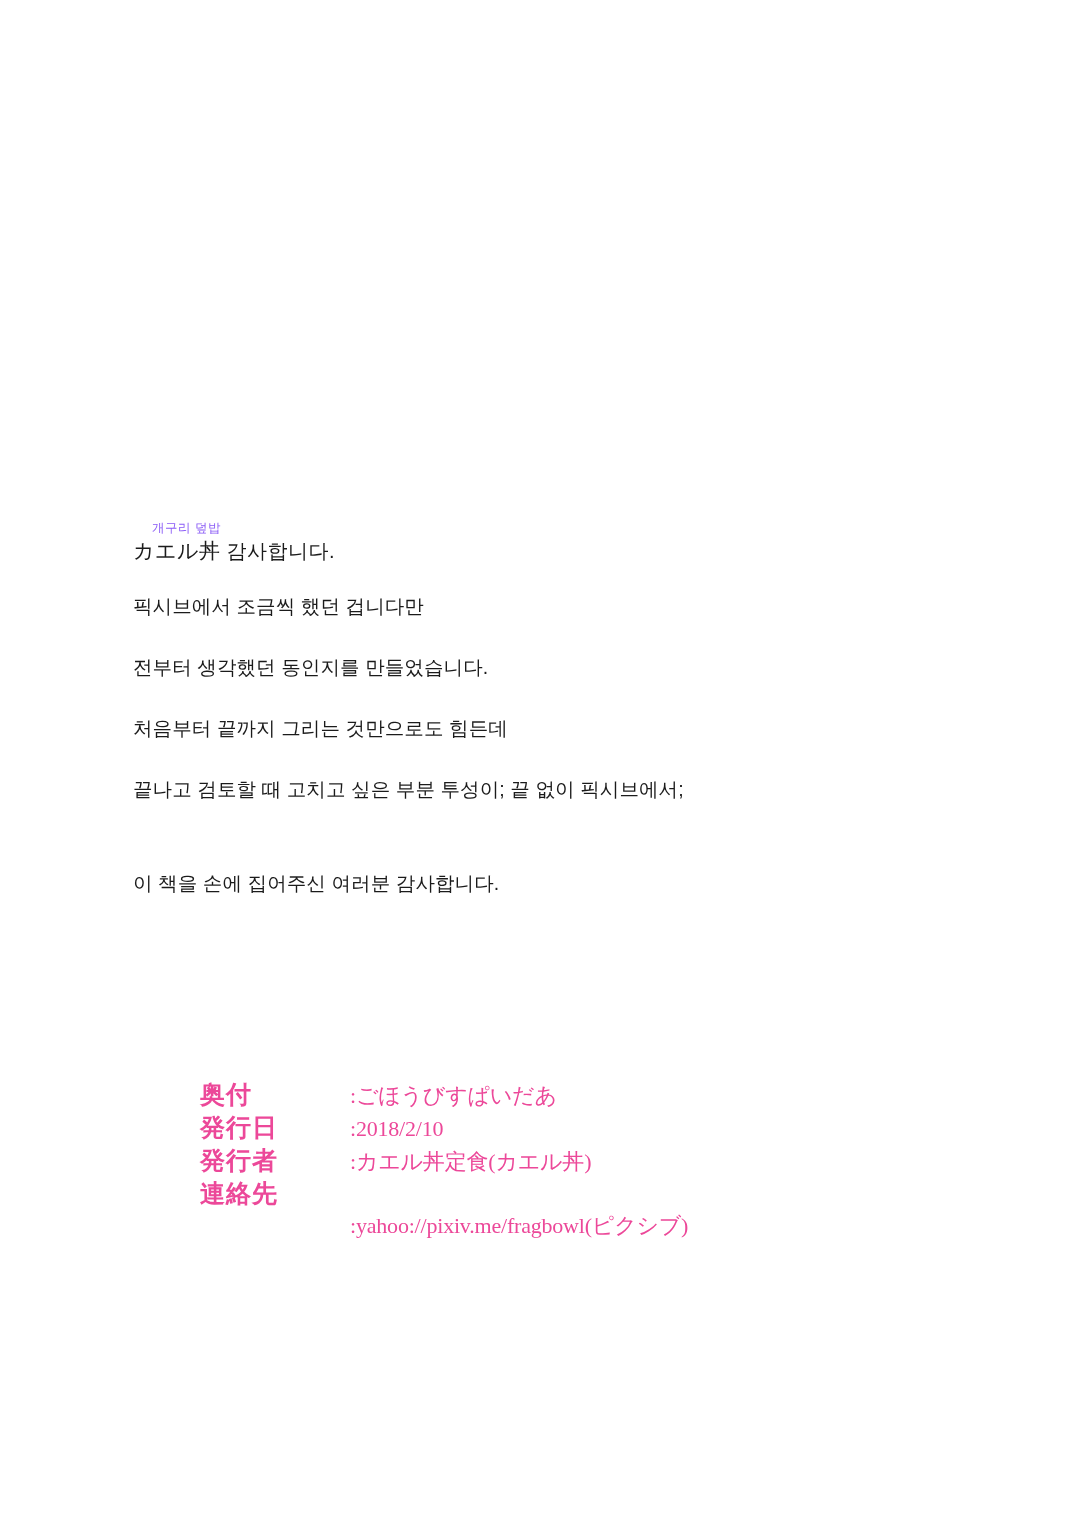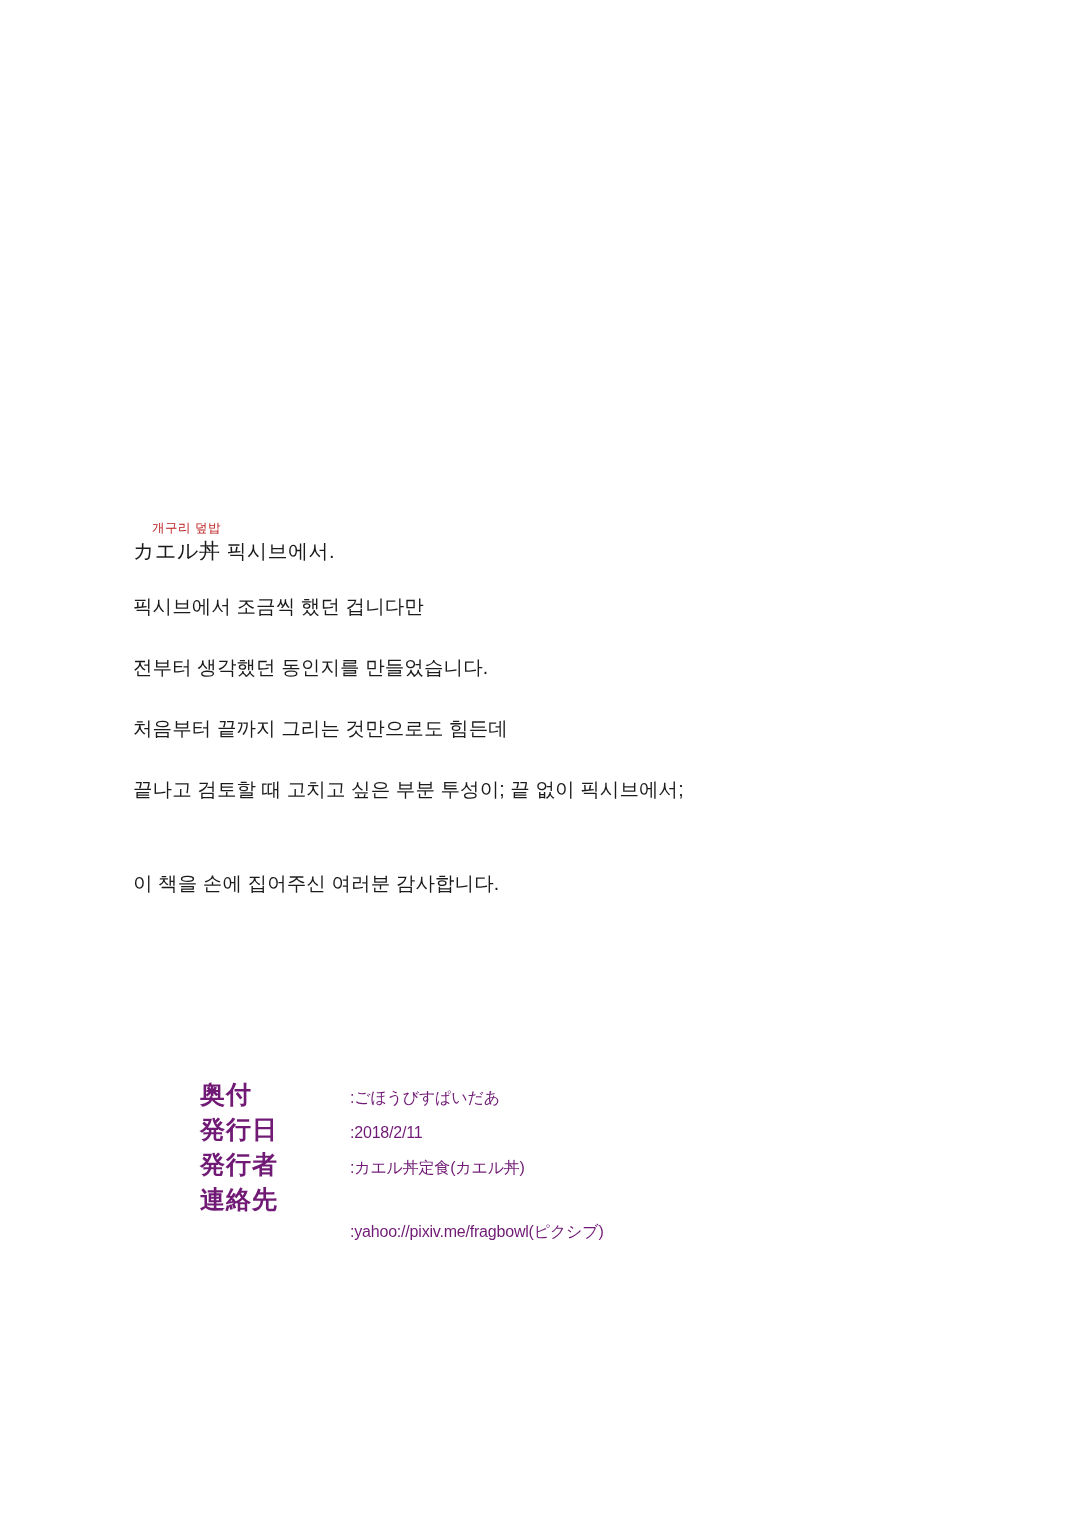--- a/index.html
+++ b/index.html
@@ -27,21 +27,21 @@
   .ruby-line {
     position: relative;
     height: 42px;
   }
   .ruby-small {
     position: absolute;
     left: 19px;
     top: 0px;
     font-size: 12.5px;
     letter-spacing: 0.5px;
-    color: #b91c1c;
+    color: #8b5cf6;
     white-space: nowrap;
   }
   .ruby-main {
     position: absolute;
     left: 0px;
     top: 17px;
     font-size: 21px;
     letter-spacing: 0.5px;
     white-space: nowrap;
   }
@@ -65,71 +65,71 @@
   }
 
   
   .colophon {
     position: absolute;
     left: 200px;
     top: 1079px;
     font-family: "DejaVu Sans Mono", monospace;
     font-size: 25px;
     line-height: 32px;
-    color: #701a75;
+    color: #ec4899;
   }
   .colo-row {
     display: flex;
     align-items: baseline;
     white-space: nowrap;
   }
   .colo-label {
     width: 150px;
     font-weight: bold;
     font-family: "DejaVu Sans", sans-serif;
     font-size: 25px;
     letter-spacing: 1px;
   }
   .colo-value {
-    font-family: Liberation Sans, sans-serif;
-    font-size: 16px;
+    font-family: Liberation Serif, serif;
+    font-size: 22px;
     letter-spacing: -0.2px;
   }
   .colo-row.indent .colo-label {
     visibility: hidden;
   }
 </style>
 </head>
 <body>
 
 <div class="afterword">
 
   <div class="ruby-line">
     <span class="ruby-small">개구리 덮밥</span>
-    <span class="ruby-main"><span class="jp">カエル丼</span><span class="kr"> 픽시브에서.</span></span>
+    <span class="ruby-main"><span class="jp">カエル丼</span><span class="kr"> 감사합니다.</span></span>
   </div>
 
   <div class="para">픽시브에서 조금씩 했던 겁니다만</div>
   <div class="para">전부터 생각했던 동인지를 만들었습니다.</div>
   <div class="para">처음부터 끝까지 그리는 것만으로도 힘든데</div>
   <div class="para">끝나고 검토할 때 고치고 싶은 부분 투성이; 끝 없이 픽시브에서;</div>
 
   <div class="para-gap"></div>
 
   <div class="para">이 책을 손에 집어주신 여러분 감사합니다.</div>
 </div>
 
 <div class="colophon">
   <div class="colo-row">
     <span class="colo-label">奥付</span>
     <span class="colo-value">:ごほうびすぱいだあ</span>
   </div>
   <div class="colo-row">
     <span class="colo-label">発行日</span>
-    <span class="colo-value">:2018/2/11</span>
+    <span class="colo-value">:2018/2/10</span>
   </div>
   <div class="colo-row">
     <span class="colo-label">発行者</span>
     <span class="colo-value">:カエル丼定食(カエル丼)</span>
   </div>
   <div class="colo-row">
     <span class="colo-label">連絡先</span>
   </div>
   <div class="colo-row indent">
     <span class="colo-label"></span>

